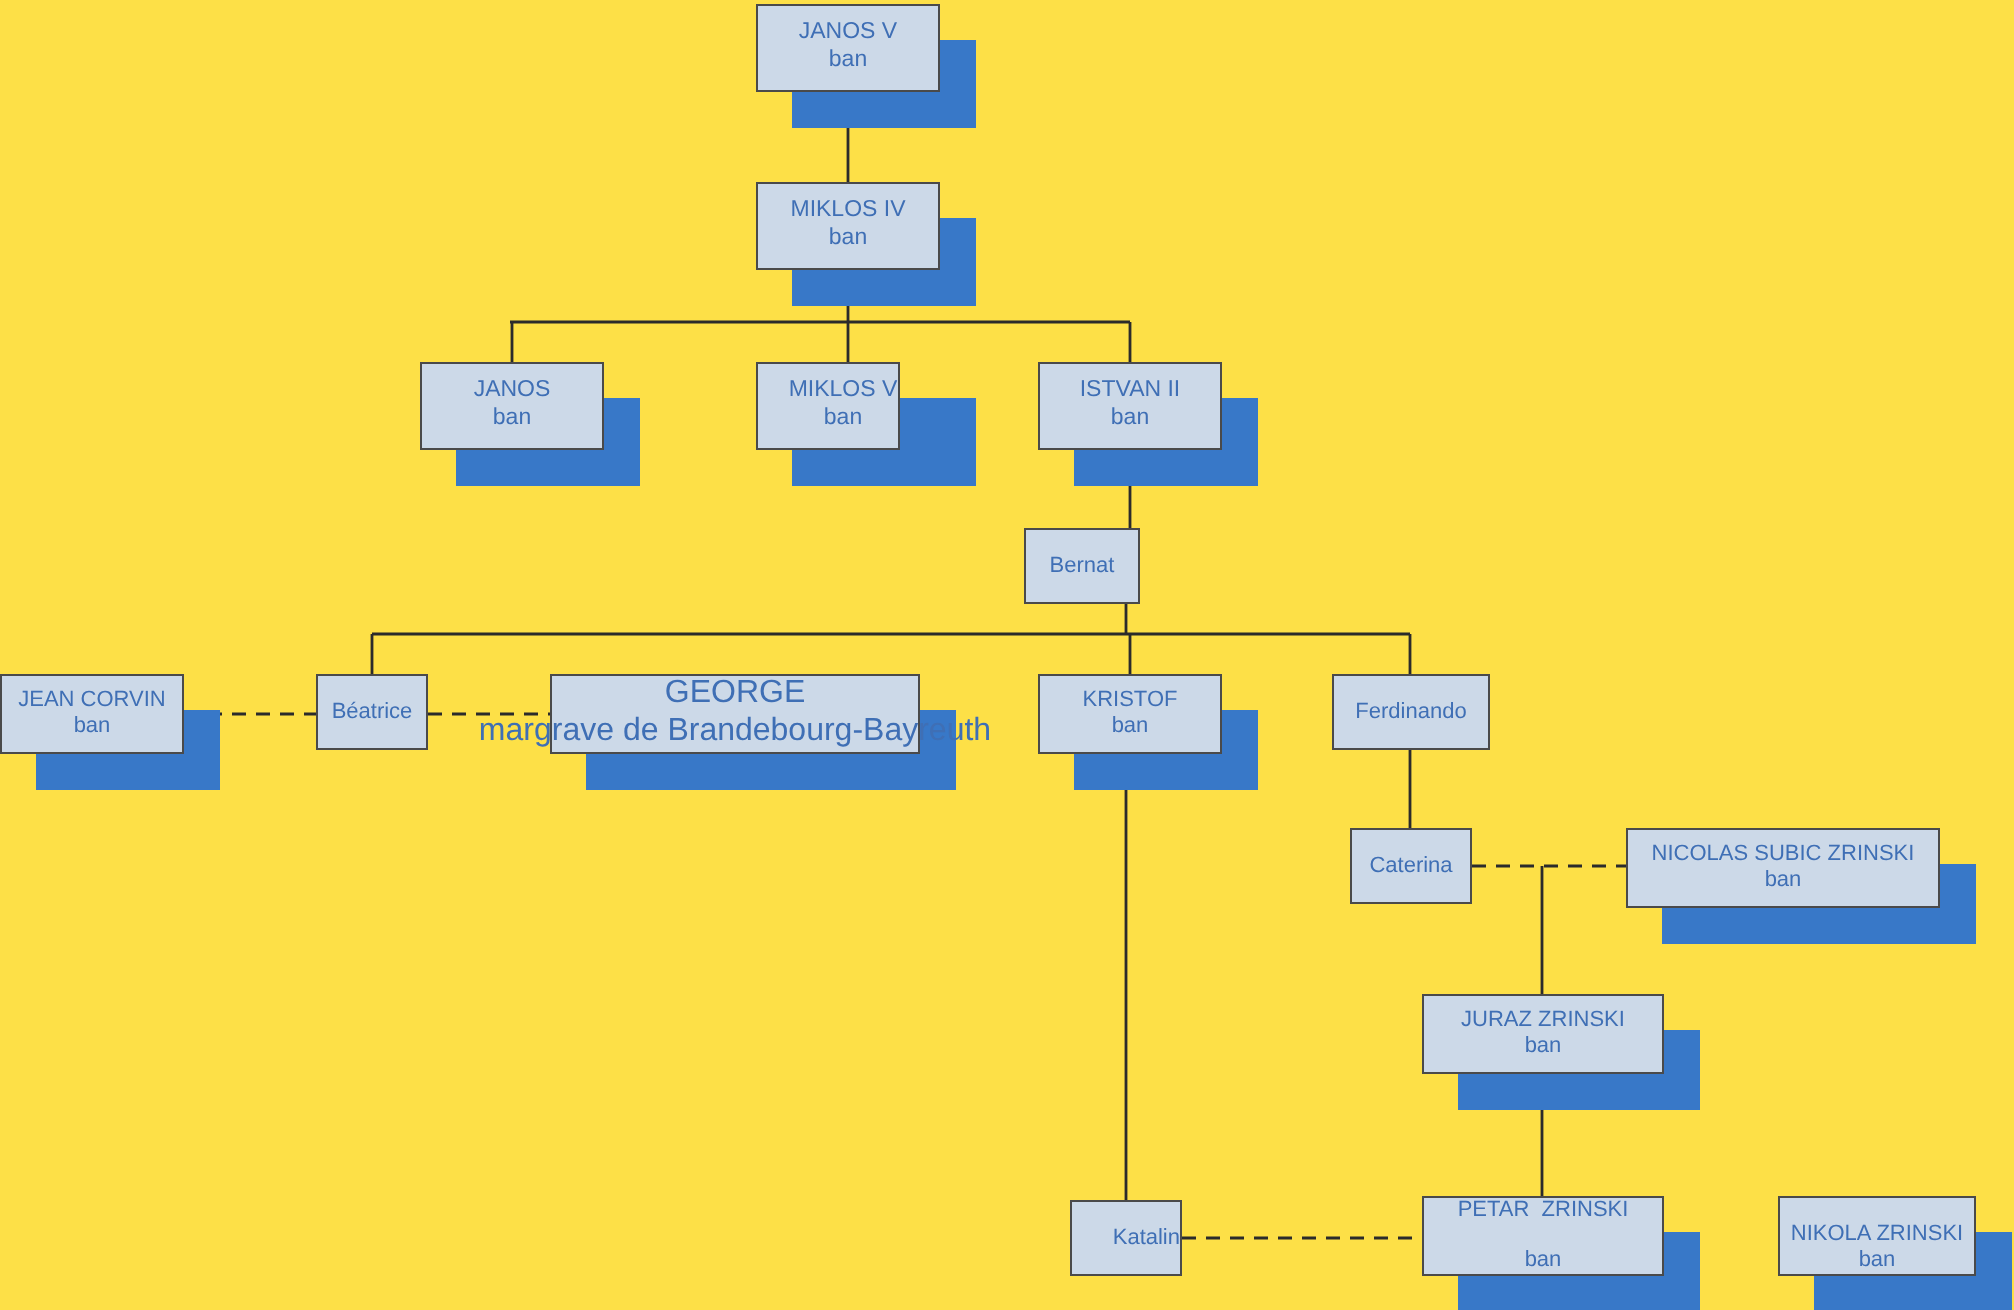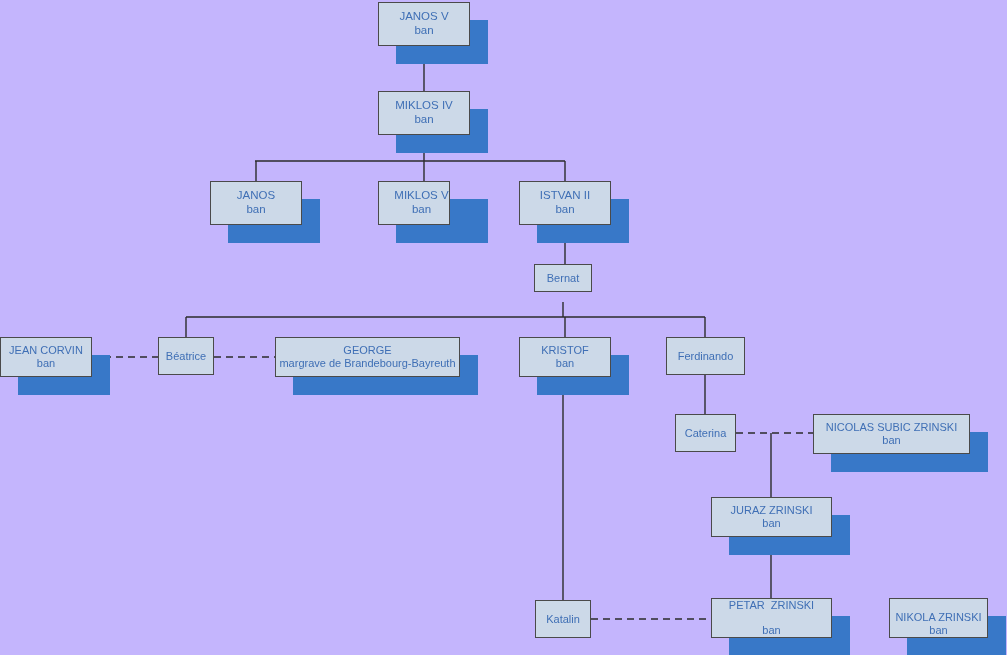--- a/index.html
+++ b/index.html
@@ -5,21 +5,21 @@
 <style>
   html, body {
     margin: 0;
     padding: 0;
     background: #ffffff;
   }
   #canvas {
     position: relative;
     width: 1007px;
     height: 655px;
-    background: #c4b5fd;
+    background: #fde047;
     font-family: "Liberation Sans", sans-serif;
     overflow: hidden;
   }
   #lines {
     position: absolute;
     left: 0;
     top: 0;
     width: 1007px;
     height: 655px;
     pointer-events: none;
@@ -46,21 +46,21 @@
     display: block;
     white-space: pre;
   }
   .shadow {
     position: absolute;
     background: #3878c8;
     z-index: 1;
   }
   .sz-big { font-size: 11.5px; }
   .sz-mid { font-size: 11px; }
-  .sz-sm  { font-size: 11px; }
+  .sz-sm  { font-size: 16px; }
 </style>
 </head>
 <body>
 
 <div id="canvas">
   <svg id="lines">
       <polyline points="424,46 424,91" fill="none" stroke="#2b2b2b" stroke-width="1.4"></polyline>
       <polyline points="424,135 424,161" fill="none" stroke="#2b2b2b" stroke-width="1.4"></polyline>
       <polyline points="255,161 565,161" fill="none" stroke="#2b2b2b" stroke-width="1.4"></polyline>
       <polyline points="256,161 256,181" fill="none" stroke="#2b2b2b" stroke-width="1.4"></polyline>
@@ -99,21 +99,21 @@
     <div class="shadow" style="left: 396px; top: 199px; width: 92px; height: 44px;"></div>
     <div class="node sz-big" style="left: 378px; top: 181px; width: 72px; height: 44px; padding-left: 15px;">
       <span class="nm">MIKLOS V</span>
       <span class="ttl">ban</span>
     </div>
     <div class="shadow" style="left: 537px; top: 199px; width: 92px; height: 44px;"></div>
     <div class="node sz-big" style="left: 519px; top: 181px; width: 92px; height: 44px;">
       <span class="nm">ISTVAN II</span>
       <span class="ttl">ban</span>
     </div>
-    <div class="node sz-mid" style="left: 534px; top: 264px; width: 58px; height: 28px;">
+    <div class="node sz-mid" style="left: 512px; top: 264px; width: 58px; height: 38px;">
       <span class="nm">Bernat</span>
     </div>
     <div class="shadow" style="left: 18px; top: 355px; width: 92px; height: 40px;"></div>
     <div class="node sz-mid" style="left: 0px; top: 337px; width: 92px; height: 40px;">
       <span class="nm">JEAN CORVIN</span>
       <span class="ttl">ban</span>
     </div>
     <div class="node sz-mid" style="left: 158px; top: 337px; width: 56px; height: 38px; text-align: right;">
       <span class="nm">Béatrice</span>
     </div>
@@ -136,21 +136,21 @@
     <div class="shadow" style="left: 831px; top: 432px; width: 157px; height: 40px;"></div>
     <div class="node sz-mid" style="left: 813px; top: 414px; width: 157px; height: 40px;">
       <span class="nm">NICOLAS SUBIC ZRINSKI</span>
       <span class="ttl">ban</span>
     </div>
     <div class="shadow" style="left: 729px; top: 515px; width: 121px; height: 40px;"></div>
     <div class="node sz-mid" style="left: 711px; top: 497px; width: 121px; height: 40px;">
       <span class="nm">JURAZ ZRINSKI</span>
       <span class="ttl">ban</span>
     </div>
-    <div class="node sz-mid" style="left: 535px; top: 600px; width: 56px; height: 38px;">
+    <div class="node sz-mid" style="left: 535px; top: 600px; width: 56px; height: 38px; align-items: flex-end;">
       <span class="nm">Katalin</span>
     </div>
     <div class="shadow" style="left: 729px; top: 616px; width: 121px; height: 40px;"></div>
     <div class="node sz-mid" style="left: 711px; top: 598px; width: 121px; height: 40px; justify-content: space-between;">
       <span class="nm">PETAR  ZRINSKI</span>
       <span class="ttl">ban</span>
     </div>
     <div class="shadow" style="left: 907px; top: 616px; width: 99px; height: 40px;"></div>
     <div class="node sz-mid" style="left: 889px; top: 598px; width: 99px; height: 40px; justify-content: flex-end;">
       <span class="nm">NIKOLA ZRINSKI</span>

